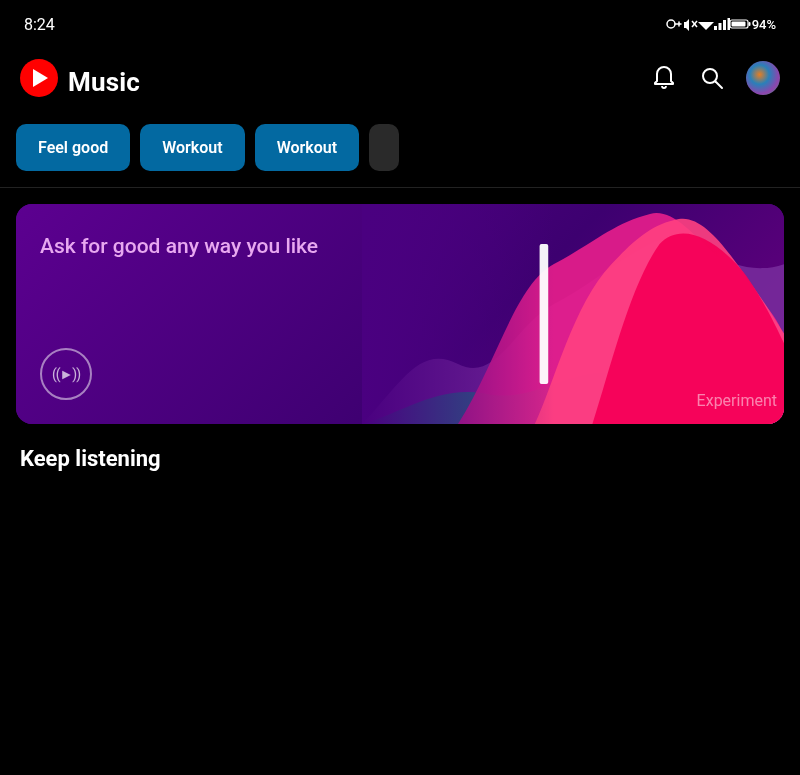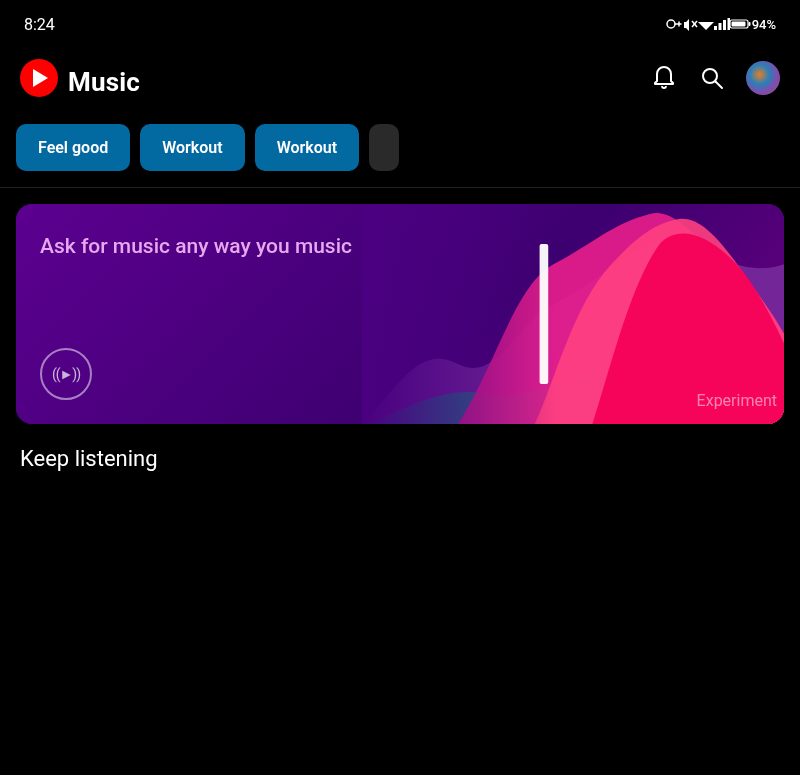--- a/index.html
+++ b/index.html
@@ -176,21 +176,21 @@
       right: 0;
       bottom: 0;
       top: 0;
       width: 55%;
       z-index: 1;
     }
 
     
     .section-title {
       font-size: 22px;
-      font-weight: 400;
+      font-weight: 700;
       color: #fff;
       padding: 22px 20px 8px 20px;
     }
 
     
     .bell-svg, .search-svg {
       fill: none;
       stroke: #fff;
       stroke-width: 2;
       stroke-linecap: round;
@@ -302,21 +302,21 @@
           <stop offset="70%" stop-color="#4a0080" stop-opacity="0.3"></stop>
           <stop offset="100%" stop-color="#4a0080" stop-opacity="0"></stop>
         </linearGradient>
       </defs>
 
       <rect x="185" y="40" width="9" height="140" fill="white" rx="2" opacity="0.95"></rect>
     </svg>
   </div>
 
   <div class="banner-content">
-    <span class="banner-text">Ask for music any way you music</span>
+    <span class="banner-text">Ask for good any way you like</span>
     <div class="banner-play-btn">
       <span class="banner-play-symbol">((►))</span>
     </div>
   </div>
   <span class="banner-experiment">Experiment</span>
 </div>
 
 <div class="section-title">Keep listening</div>
 
 </body></html>

